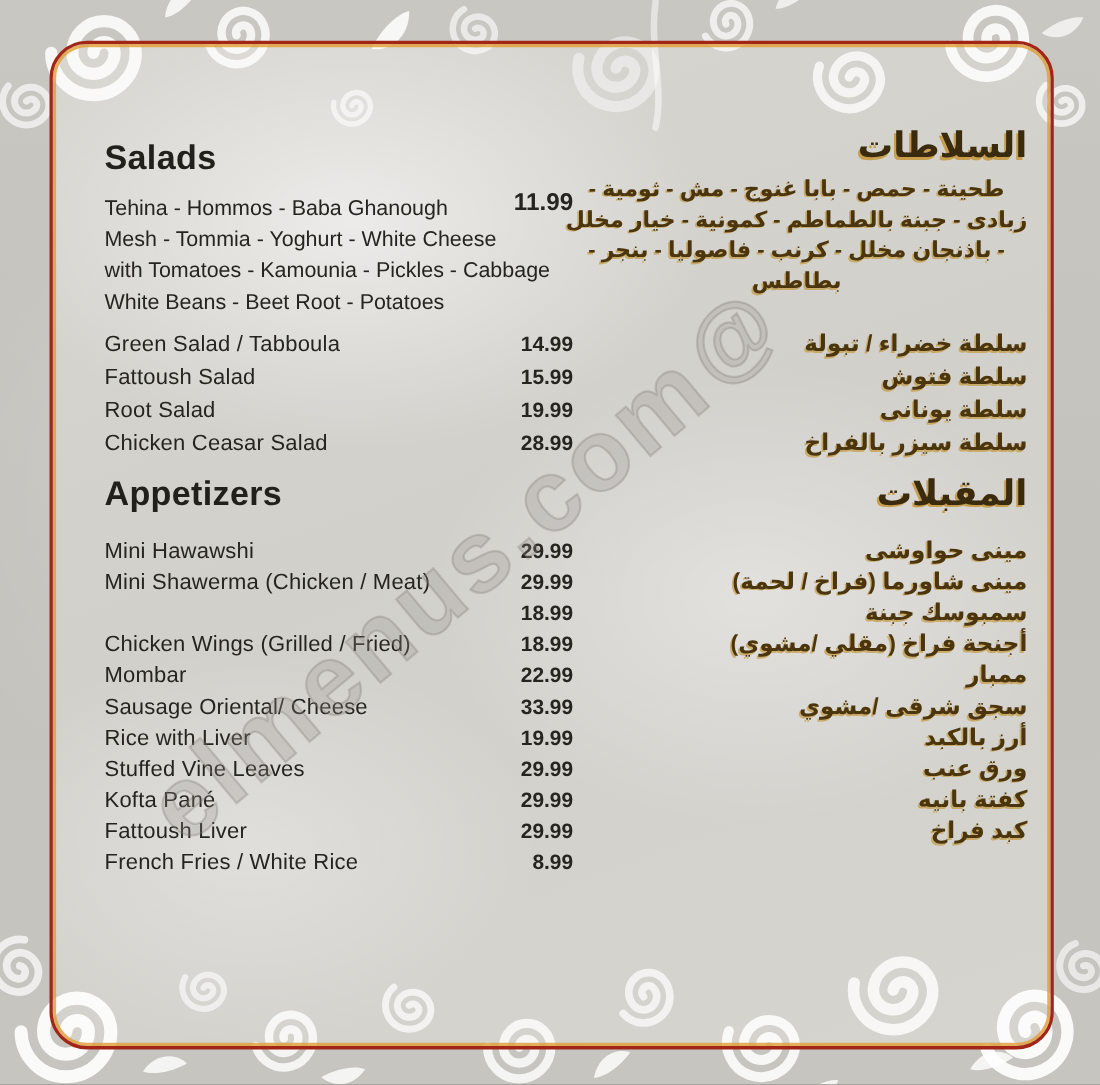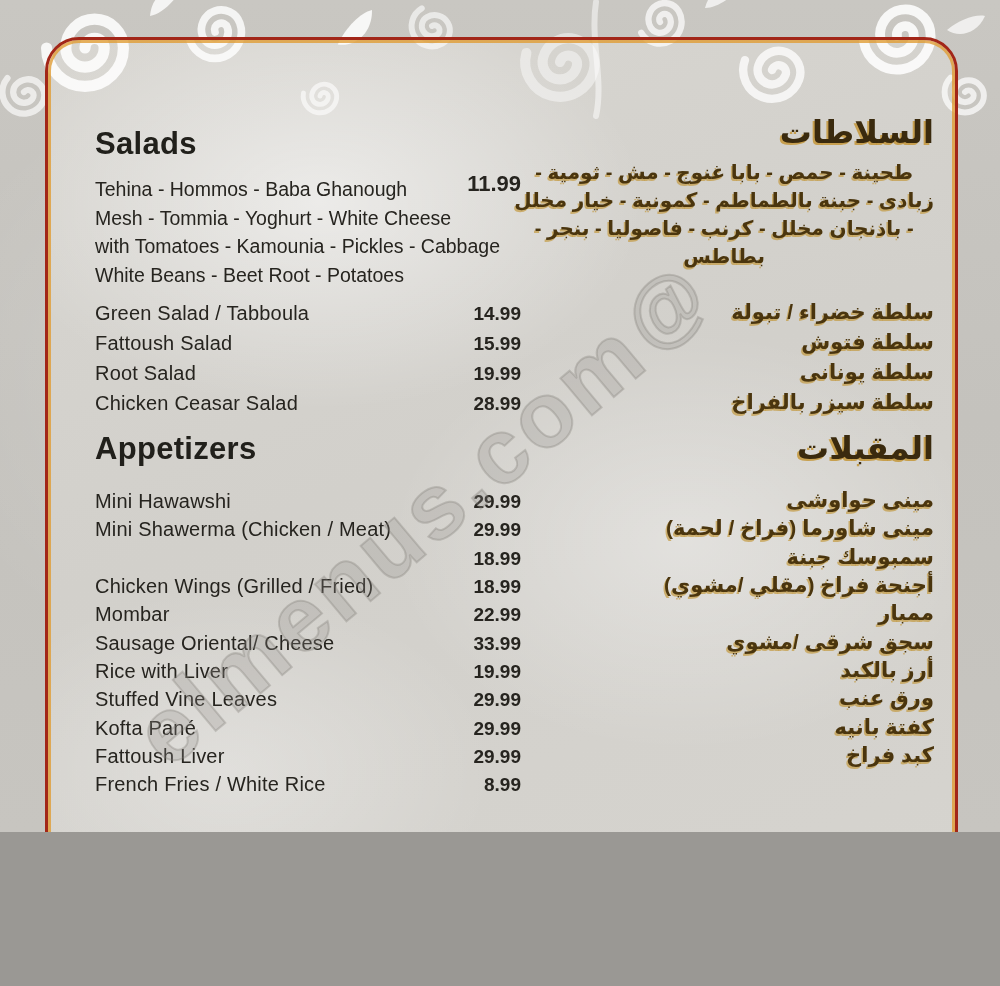--- a/index.html
+++ b/index.html
@@ -1,17 +1,17 @@
 <!DOCTYPE html>
 <html><head>
 <meta charset="utf-8">
 <style>
   html,body{margin:0;padding:0;background:#9a9894;}
   .page{
-    position:relative;width:1000px;height:832px;overflow:hidden;
+    position:relative;width:1000px;height:986px;overflow:hidden;
     background:
       radial-gradient(ellipse 700px 500px at 40% 45%, rgba(255,255,255,.25), rgba(0,0,0,0) 70%),
       linear-gradient(180deg,#c9c7c2 0%, #c4c2bd 50%, #c7c5c0 100%);
     font-family:"Liberation Sans","DejaVu Sans",sans-serif;
   }
   
   .card-bg{
     position:absolute;left:45px;top:37px;width:913px;height:917px;
     border-radius:34px;box-sizing:border-box;
     background:

